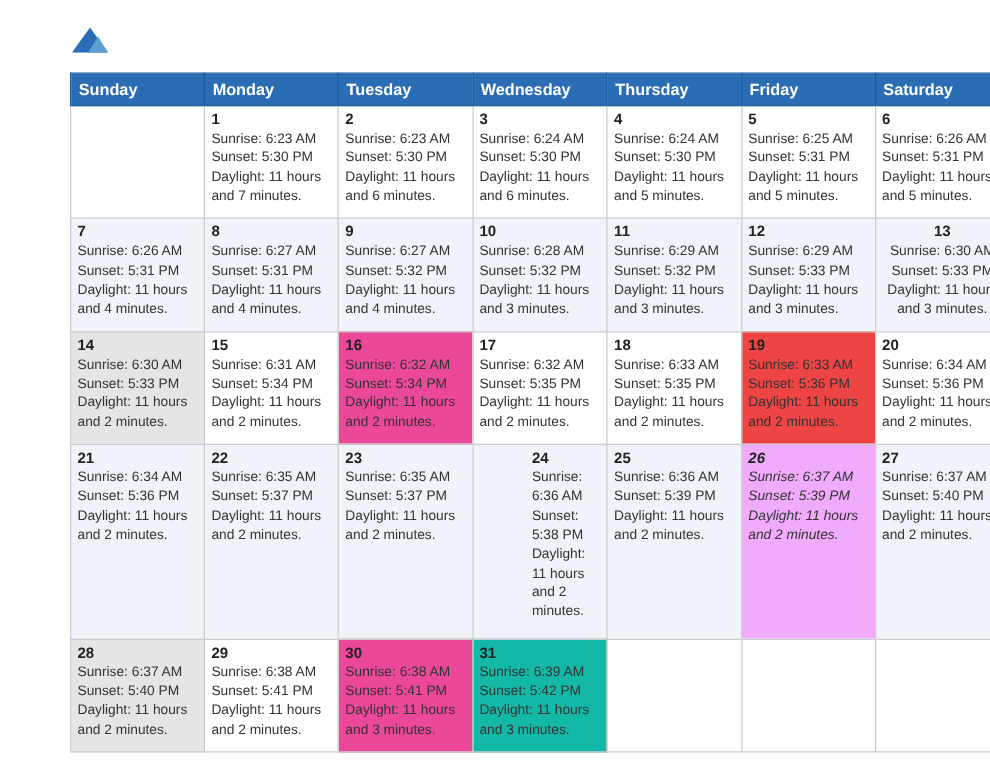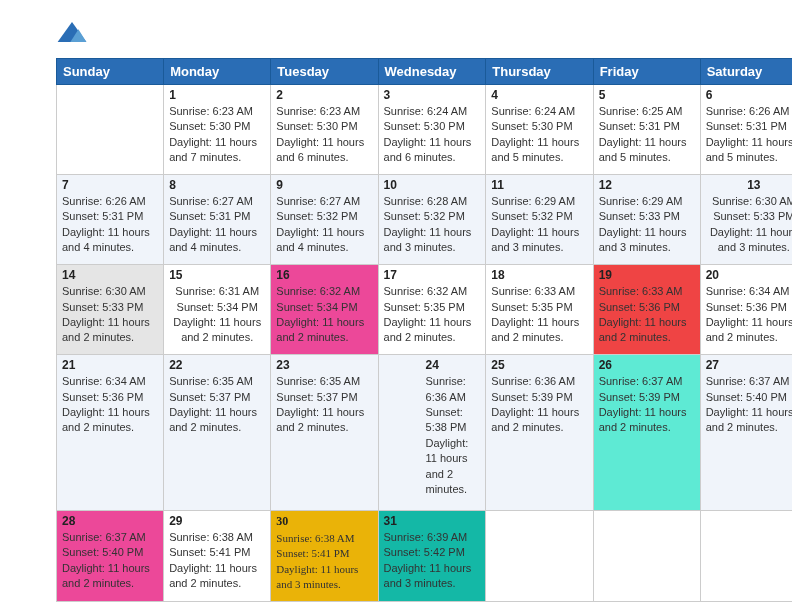--- a/index.html
+++ b/index.html
@@ -241,21 +241,21 @@
         <tr>
           <td style="background: #e5e5e5;">
             <span class="day-number">14</span>
             <div class="cell-content" style="white-space: pre-line;">Sunrise: 6:30 AM
 Sunset: 5:33 PM
 Daylight: 11 hours
 and 2 minutes.</div>
           </td>
           <td style="background: rgb(255, 255, 255);">
             <span class="day-number">15</span>
-            <div class="cell-content" style="white-space: pre-line; text-align: center;">Sunrise: 6:31 AM
+            <div class="cell-content" style="white-space: pre-line;">Sunrise: 6:31 AM
 Sunset: 5:34 PM
 Daylight: 11 hours
 and 2 minutes.</div>
           </td>
           <td style="background: #ec4899;">
             <span class="day-number">16</span>
             <div class="cell-content" style="white-space: pre-line;">Sunrise: 6:32 AM
 Sunset: 5:34 PM
 Daylight: 11 hours
 and 2 minutes.</div>
@@ -318,51 +318,51 @@
 Daylight: 11 hours
 and 2 minutes.</div>
           </td>
           <td style="background: rgb(240, 244, 250);">
             <span class="day-number">25</span>
             <div class="cell-content" style="white-space: pre-line;">Sunrise: 6:36 AM
 Sunset: 5:39 PM
 Daylight: 11 hours
 and 2 minutes.</div>
           </td>
-          <td style="background: #5eead4;">
+          <td style="background: #f0abfc; font-style: italic;">
             <span class="day-number">26</span>
             <div class="cell-content" style="white-space: pre-line;">Sunrise: 6:37 AM
 Sunset: 5:39 PM
 Daylight: 11 hours
 and 2 minutes.</div>
           </td>
           <td style="background: rgb(240, 244, 250);">
             <span class="day-number">27</span>
             <div class="cell-content" style="white-space: pre-line;">Sunrise: 6:37 AM
 Sunset: 5:40 PM
 Daylight: 11 hours
 and 2 minutes.</div>
           </td>
         </tr>
         <tr>
-          <td style="background: #ec4899;">
+          <td style="background: #e5e5e5;">
             <span class="day-number">28</span>
             <div class="cell-content" style="white-space: pre-line;">Sunrise: 6:37 AM
 Sunset: 5:40 PM
 Daylight: 11 hours
 and 2 minutes.</div>
           </td>
           <td style="background: rgb(255, 255, 255);">
             <span class="day-number">29</span>
             <div class="cell-content" style="white-space: pre-line;">Sunrise: 6:38 AM
 Sunset: 5:41 PM
 Daylight: 11 hours
 and 2 minutes.</div>
           </td>
-          <td style="background: #eab308; font-family: Liberation Serif, serif;">
+          <td style="background: #ec4899;">
             <span class="day-number">30</span>
             <div class="cell-content" style="white-space: pre-line;">Sunrise: 6:38 AM
 Sunset: 5:41 PM
 Daylight: 11 hours
 and 3 minutes.</div>
           </td>
           <td style="background: #14b8a6;">
             <span class="day-number">31</span>
             <div class="cell-content" style="white-space: pre-line;">Sunrise: 6:39 AM
 Sunset: 5:42 PM

